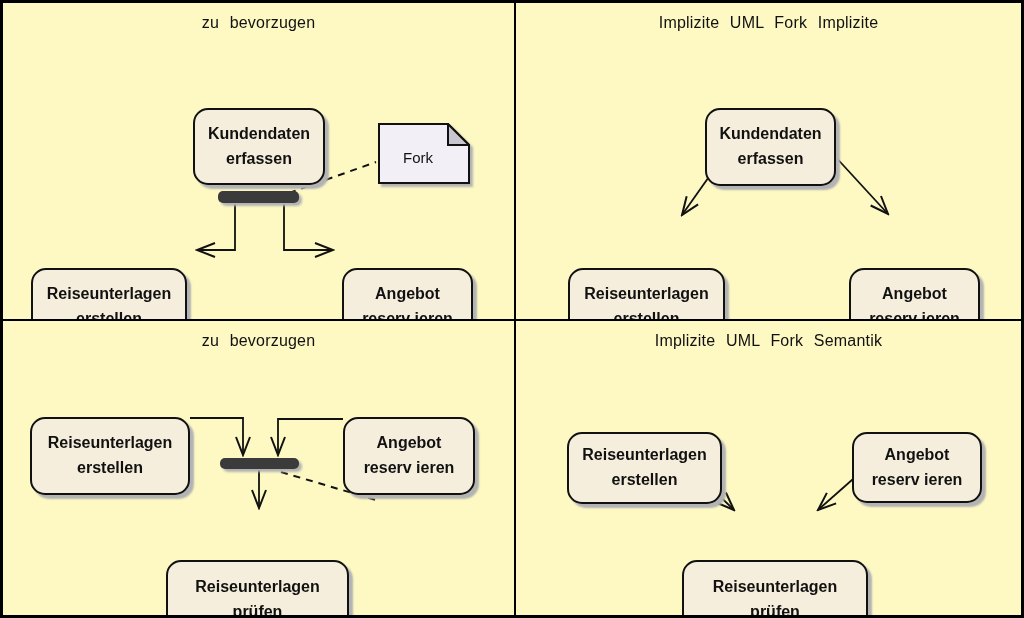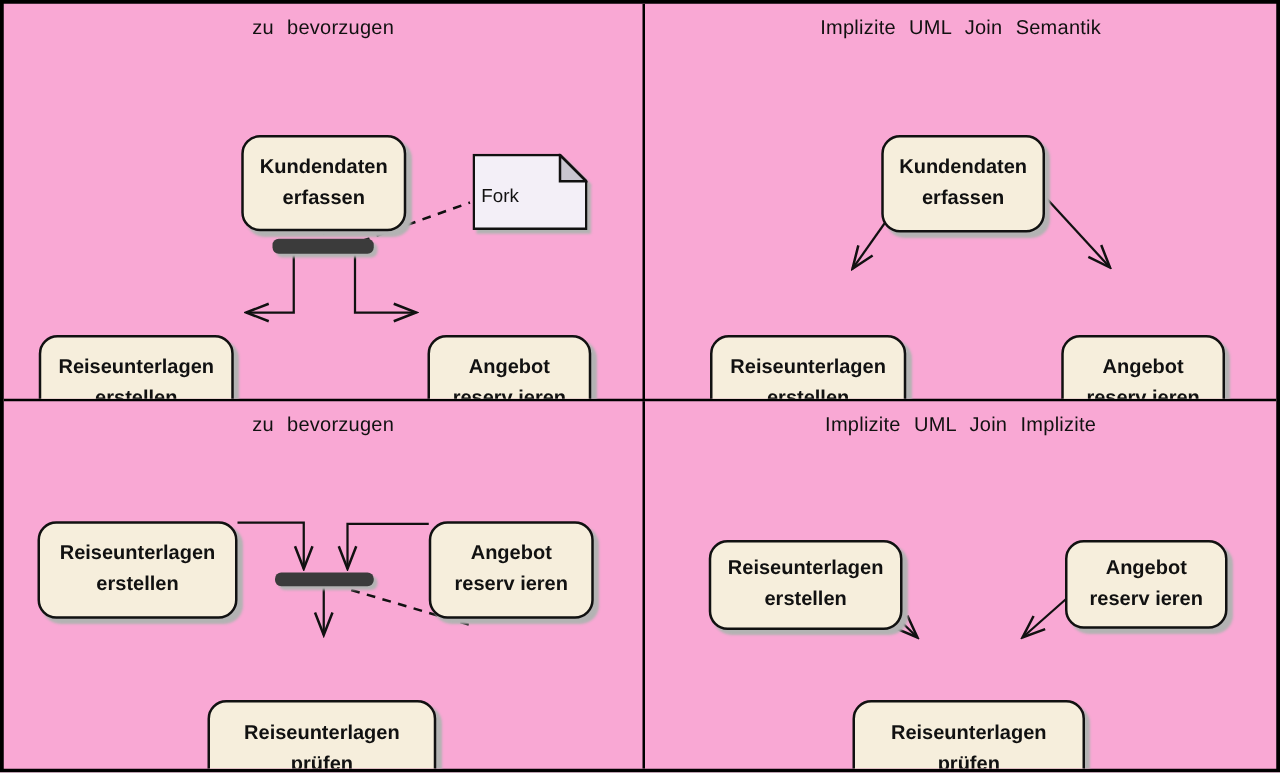--- a/index.html
+++ b/index.html
@@ -1,21 +1,21 @@
 <!DOCTYPE html>
 <html style="--node-fill: #f6eedc; --note-fill: #f3eff7; --note-fold: #c9c6d0; --bar-fill: #3b3b3b; --line: #111111; --shadow: #b3b3b3;"><head>
 <meta charset="utf-8">
 <style>
   html, body { margin: 0; padding: 0; background: #ffffff; }
   .canvas {
     position: relative;
     width: 1024px; height: 618px;
     box-sizing: border-box;
     border: 3px solid #000;
-    background: #f9a8d4;
+    background: #fef9c3;
     font-family: "Liberation Sans", sans-serif;
     overflow: hidden;
   }
   .panel { position: absolute; box-sizing: border-box; overflow: hidden; }
   .panel-tl { left: 0;     top: 0;     width: 513px; height: 318px; border-right: 2px solid #000; border-bottom: 2px solid #000; }
   .panel-tr { left: 513px; top: 0;     width: 505px; height: 318px; border-bottom: 2px solid #000; }
   .panel-bl { left: 0;     top: 318px; width: 513px; height: 294px; border-right: 2px solid #000; }
   .panel-br { left: 513px; top: 318px; width: 505px; height: 294px; }
 
   .panel-title {
@@ -44,21 +44,21 @@
     line-height: 1.55;
     text-align: center;
     margin-top: 48px;
   }
 
   .note { position: absolute; }
   .note svg { display: block; filter: drop-shadow(3px 3px 1px var(--shadow, #b3b3b3)); }
   .note-paper { fill: var(--note-fill, #f3eff7); stroke: var(--line, #111); stroke-width: 2; }
   .note-fold  { fill: var(--note-fold, #c9c6d0); stroke: var(--line, #111); stroke-width: 2; }
   .note-label {
-    position: absolute; left: 7px; top: 55%;
+    position: absolute; left: 25px; top: 55%;
     transform: translateY(-50%);
     font-size: 15px; color: #111;
   }
 </style>
 </head>
 <body>
 
 <div class="canvas">
 
   <section class="panel panel-tl">
@@ -93,21 +93,21 @@
     <div class="note" style="left:375px; top:120px; width:92px; height:61px">
       <svg width="92" height="61">
         <path class="note-paper" d="M1,1 H70 L91,22 V60 H1 Z"></path>
         <path class="note-fold" d="M70,1 V22 H91 Z"></path>
       </svg>
       <span class="note-label">Fork</span>
     </div>
   </section>
 
   <section class="panel panel-tr">
-    <div class="panel-title">Implizite UML Join Semantik</div>
+    <div class="panel-title">Implizite UML Fork Implizite</div>
 
     <svg class="wires" width="505" height="314">
       <defs>
         <marker id="ah-tr" markerUnits="userSpaceOnUse" markerWidth="22" markerHeight="18" viewBox="0 0 22 18" refX="20" refY="9" orient="auto">
           <path d="M2,2 L20,9 L2,16" fill="none" stroke="#111" stroke-width="2"></path>
         </marker>
       </defs>
       <line class="flow" x1="219" y1="137" x2="166" y2="212" marker-end="url(#ah-tr)"></line>
       <line class="flow" x1="304" y1="137" x2="372" y2="211" marker-end="url(#ah-tr)"></line>
     </svg>
@@ -151,21 +151,21 @@
       <span>reserv ieren</span>
     </div>
     <div class="node" style="left:163px; top:191px; width:183px; height:80px">
       <span>Reiseunterlagen</span>
       <span>prüfen</span>
     </div>
 
   </section>
 
   <section class="panel panel-br">
-    <div class="panel-title">Implizite UML Join Implizite</div>
+    <div class="panel-title">Implizite UML Fork Semantik</div>
 
     <svg class="wires" width="505" height="294">
       <defs>
         <marker id="ah-br" markerUnits="userSpaceOnUse" markerWidth="22" markerHeight="18" viewBox="0 0 22 18" refX="20" refY="9" orient="auto">
           <path d="M2,2 L20,9 L2,16" fill="none" stroke="#111" stroke-width="2"></path>
         </marker>
       </defs>
       <line class="flow" x1="162" y1="135" x2="218" y2="189" marker-end="url(#ah-br)"></line>
       <line class="flow" x1="362" y1="136" x2="302" y2="189" marker-end="url(#ah-br)"></line>
     </svg>

